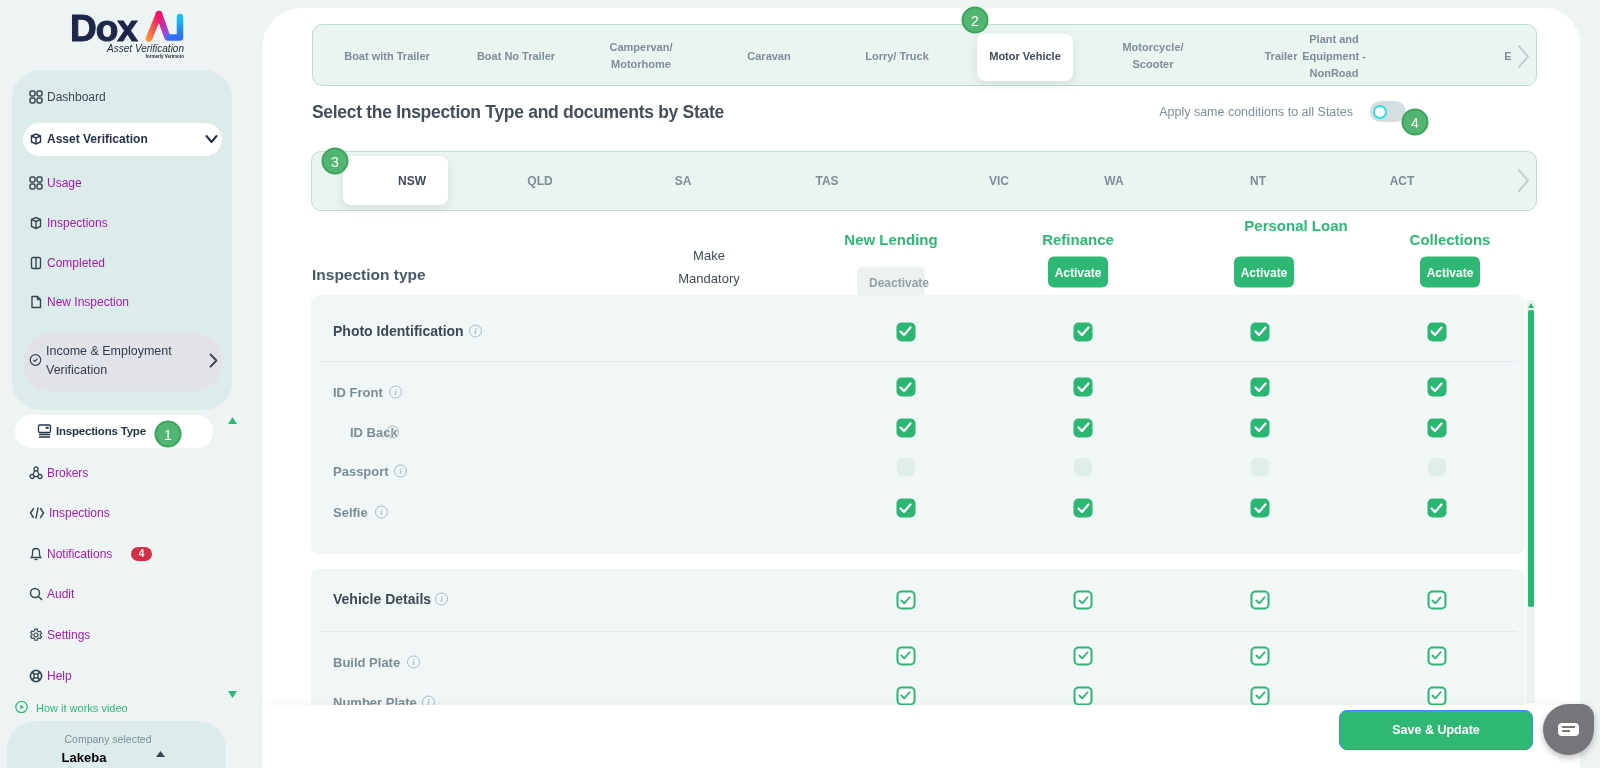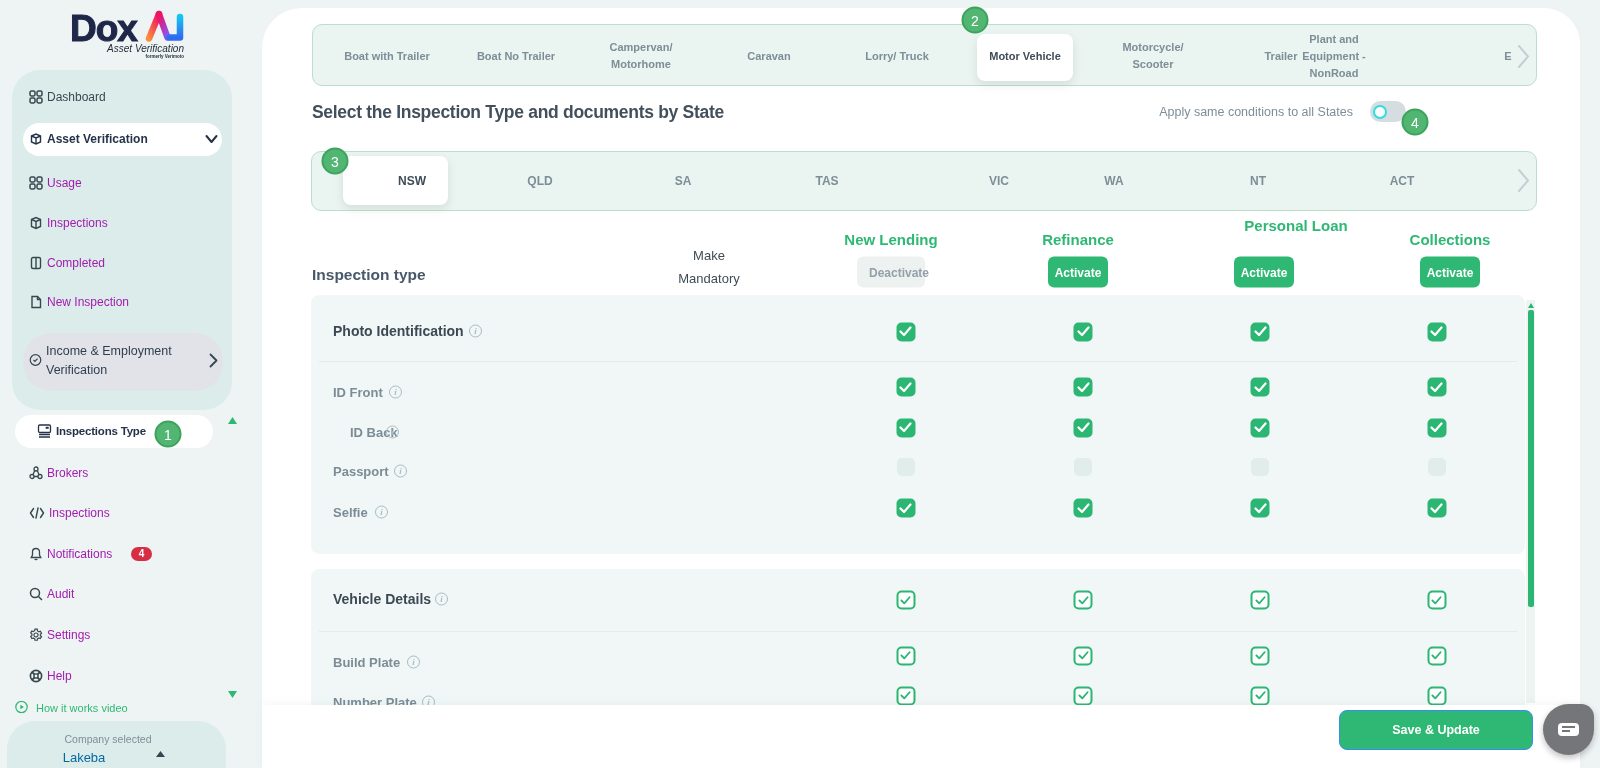--- a/index.html
+++ b/index.html
@@ -79,21 +79,21 @@
     </svg>
   <div class="badge" style="left:335px; top:161px;">3</div>
 
   <div class="abs" style="left:312px; top:266px; font-size:15.5px; font-weight:bold; color:#49586a;">Inspection type</div>
   <div class="abs" style="left:709px; top:255px; transform:translate(-50%,-50%); color:#3f4c56; font-size:13px;">Make</div>
   <div class="abs" style="left:709px; top:278px; transform:translate(-50%,-50%); color:#3f4c56; font-size:13px;">Mandatory</div>
   <span class="colhead" style="left:891px; top:239px;">New Lending</span>
   <span class="colhead" style="left:1078px; top:239px;">Refinance</span>
   <span class="colhead" style="left:1264px; top:225px;margin-left:32px;">Personal Loan</span>
   <span class="colhead" style="left:1450px; top:239px;">Collections</span>
-  <div class="btn gray" style="left:891px; top:272px;padding-left:16px;">Deactivate</div>
+  <div class="btn gray" style="left:891px; top:282px;padding-left:16px;">Deactivate</div>
   <div class="btn green" style="left:1078px; top:272px;">Activate</div>
   <div class="btn green" style="left:1264px; top:272px;">Activate</div>
   <div class="btn green" style="left:1450px; top:272px;">Activate</div>
 
   <div class="tpanel" style="top:295px; height:259px;"></div>
   <div class="divider" style="left:319px; top:361px; width:1198px;"></div>
   <span class="rowlabel dark" style="left:333px; top:331px;">Photo Identification</span>
     <span class="info" style="left:469px; top:331px;">i</span>
   <span class="rowlabel" style="left:333px; top:392px;">ID Front</span>
     <span class="info" style="left:389px; top:392px;">i</span>
@@ -457,17 +457,17 @@
         <g fill="none" stroke="#2eb873" stroke-width="1.5">
           <circle cx="8" cy="8" r="7"></circle>
           <path d="M6.5 5.3 L11 8 L6.5 10.7 Z" fill="#2eb873" stroke="none"></path>
         </g>
       </svg>
     <span>How it works video</span>
   </div>
 
   <div class="abs" style="left:7px; top:721px; width:219px; height:47px; background:#dcecea; border-radius:28px 28px 0 0;"></div>
   <div class="abs" style="left:108px; top:739px; transform:translate(-50%,-50%); color:#7d8f98; font-size:10.5px;">Company selected</div>
-  <div class="abs" style="left:84px; top:757px; transform:translate(-50%,-50%); color:#0369a1; font-size:13px; font-weight:normal;">Lakeba</div>
+  <div class="abs" style="left:84px; top:757px; transform:translate(-50%,-50%); color:#000000; font-size:13px; font-weight:bold;">Lakeba</div>
   <svg class="abs" style="left:156px; top:751px;" width="9" height="6" viewBox="0 0 9 6">
       <path d="M4.5 0 L9 6 L0 6 Z" fill="#36454f"></path>
     </svg>
 </div>
 
 </body></html>

